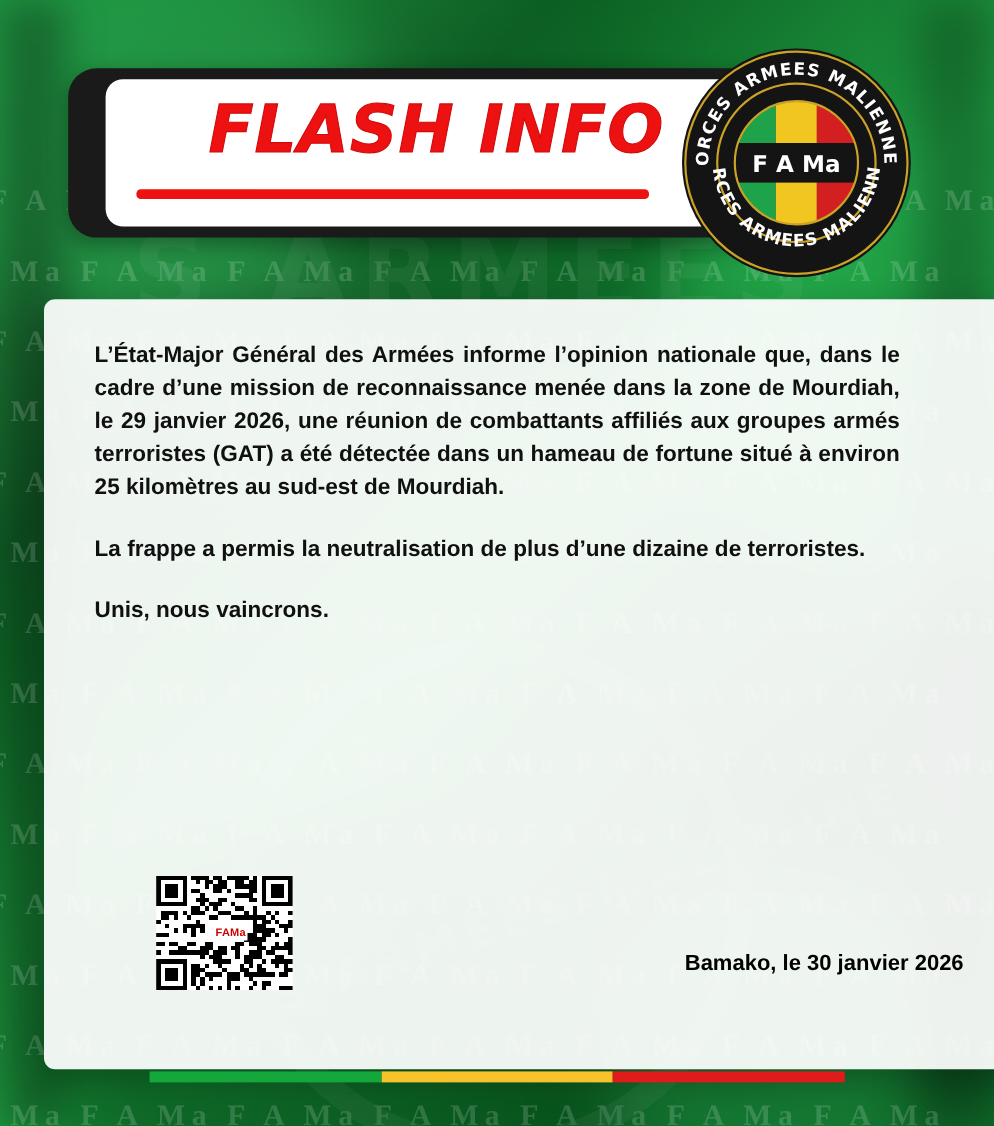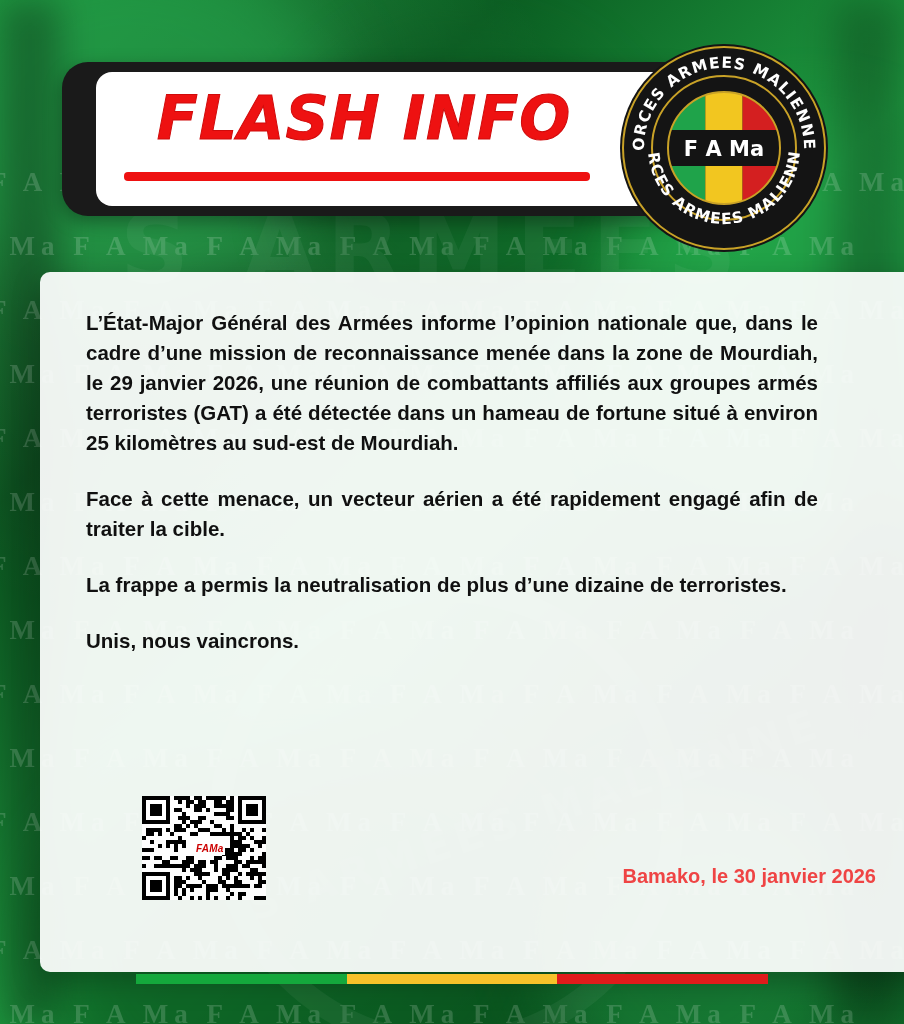--- a/index.html
+++ b/index.html
@@ -64,21 +64,21 @@
     left: 124px;
     top: 82px;
     width: 480px;
     font-family: "DejaVu Sans", sans-serif;
     font-weight: bold;
     font-style: italic;
     font-size: 60px;
     letter-spacing: 1px;
     color: #ee1111;
     line-height: 72px;
-    text-align: center;
+    text-align: right;
     -webkit-text-stroke: 1px #d00a0a;
   }
   .flash-underline {
     position: absolute;
     left: 124px;
     top: 172px;
     width: 466px;
     height: 9px;
     background: #ee1111;
     border-radius: 4px;
@@ -172,21 +172,20 @@
   }
   .body-par:last-child { margin-bottom: 12px; }
 
   
   .qr {
     position: absolute;
     left: 102px;
     bottom: 72px;
     width: 124px;
     height: 104px;
-    font-style: italic;
   }
   .qr canvas, .qr svg { display:block; }
   .qr-label {
     position: absolute;
     left: 52px;
     top: 46px;
     font-size: 10px;
     font-weight: bold;
     color: #cc0000;
     background: #fff;
@@ -194,21 +193,21 @@
     letter-spacing: 0.2px;
   }
 
   .dateline {
     position: absolute;
     right: 56px;
     bottom: 84px;
     font-family: "Liberation Sans", sans-serif;
     font-size: 20px;
     font-weight: bold;
-    color: #ef4444;
+    color: #000000;
   }
 
   
   .tricolour {
     position: absolute;
     left: 136px;
     bottom: 40px;
     width: 632px;
     height: 10px;
     display: flex;
@@ -283,21 +282,20 @@
       </text>
       <text font-family="DejaVu Sans, sans-serif" font-size="15.5" font-weight="bold" fill="#ffffff" letter-spacing="1.2">
         <textPath href="#arcBottom" startOffset="50%" text-anchor="middle">FORCES ARMEES MALIENNES</textPath>
       </text>
     </svg>
   </div>
 
   <div class="card">
     <div class="card-inner" id="body-container">
         <p class="body-par">L’État-Major Général des Armées informe l’opinion nationale que, dans le cadre d’une mission de reconnaissance menée dans la zone de Mourdiah, le 29 janvier 2026, une réunion de combattants affiliés aux groupes armés terroristes (GAT) a été détectée dans un hameau de fortune situé à environ 25 kilomètres au sud-est de Mourdiah.</p>
-        <p class="body-par">Face à cette menace, un vecteur aérien a été rapidement engagé afin de traiter la cible.</p>
         <p class="body-par">La frappe a permis la neutralisation de plus d’une dizaine de terroristes.</p>
         <p class="body-par">Unis, nous vaincrons.</p>
       </div>
 
     <div class="qr">
       <svg id="qr-svg" width="124" height="104" viewBox="0 0 31 26" shape-rendering="crispEdges">
           <rect width="31" height="26" fill="#ffffff"></rect>
           <rect x="0" y="0" width="1" height="1" fill="#000000"></rect>
           <rect x="1" y="0" width="1" height="1" fill="#000000"></rect>
           <rect x="2" y="0" width="1" height="1" fill="#000000"></rect>

